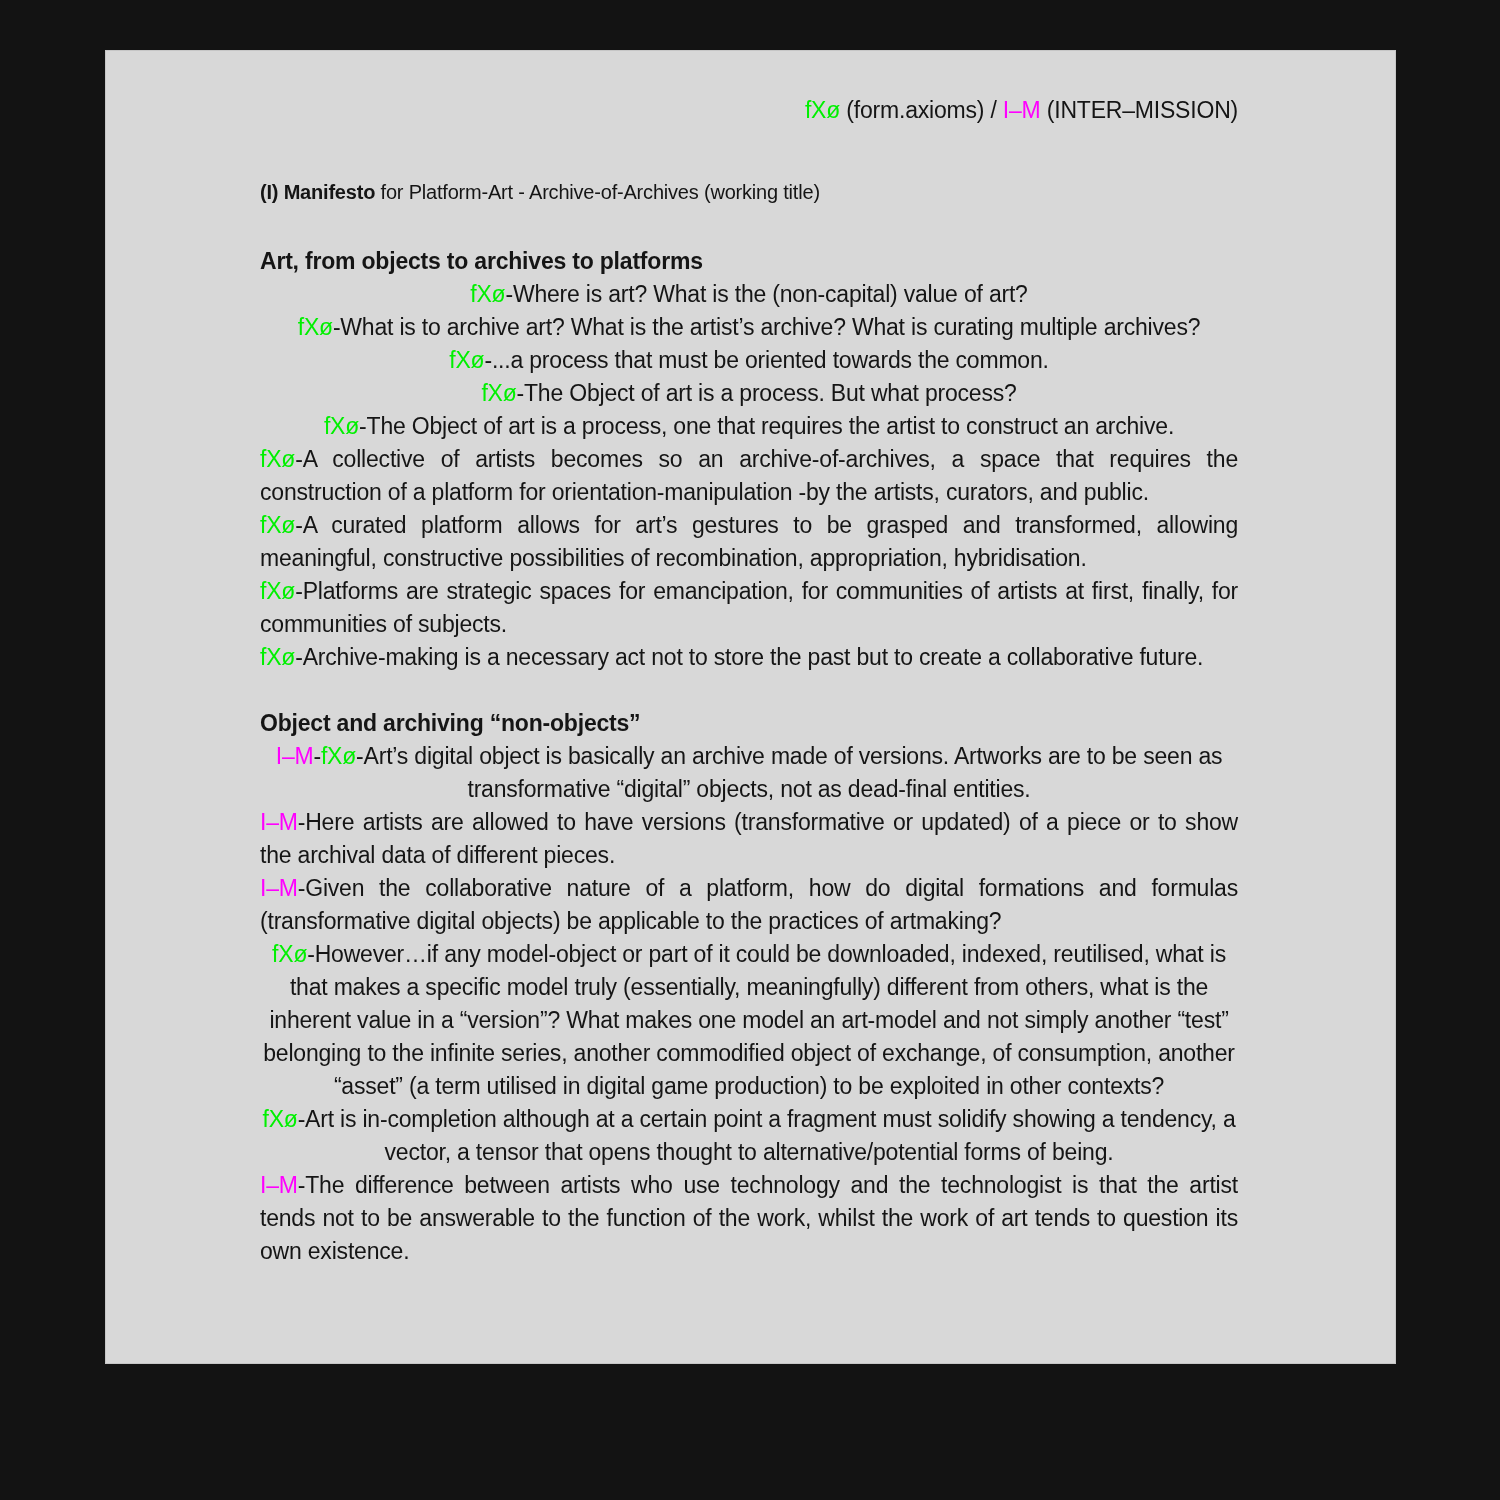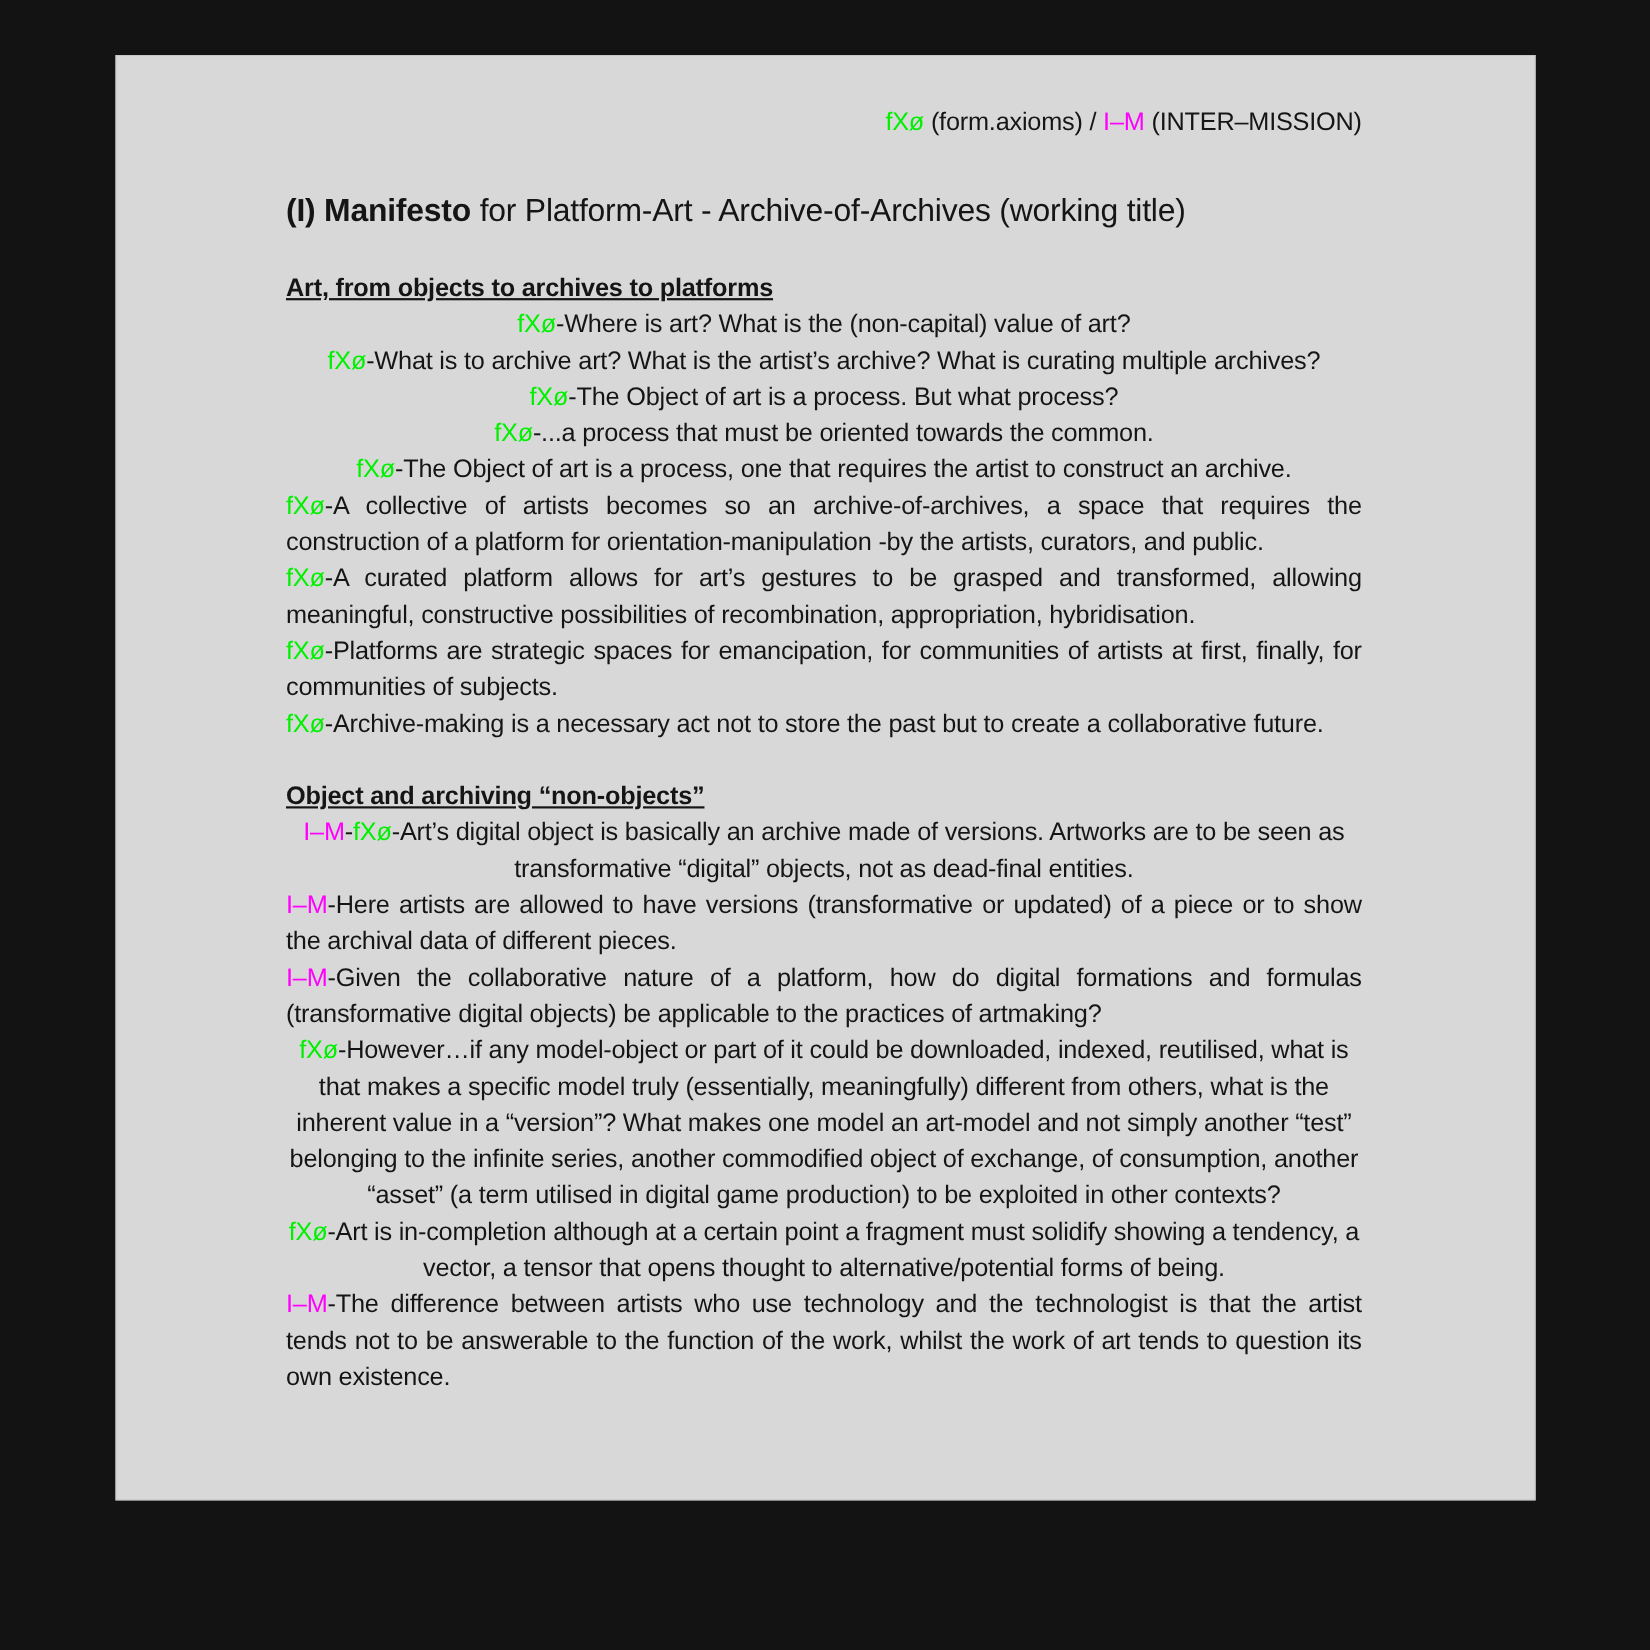--- a/index.html
+++ b/index.html
@@ -28,32 +28,31 @@
   }
   .doc-header{
     text-align:right;
     font-size:23px;
     line-height:30px;
     letter-spacing:-0.2px;
   }
   .doc-title{
     margin-top:47px;
     margin-bottom:8px;
-    font-size:29px;
+    font-size:20px;
     line-height:40px;
     font-weight:400;
     letter-spacing:-0.2px;
   }
   .section-heading{
     margin-top:33px;
     font-size:23px;
     line-height:33px;
     font-weight:700;
     letter-spacing:-0.2px;
-    text-decoration:underline;
   }
   .para{
     font-size:23px;
     line-height:33px;
     letter-spacing:-0.2px;
     text-align:center;
   }
   .para.justify{text-align:justify;}
   .c-green{color:var(--green);}
   .c-magenta{color:var(--magenta);}
@@ -62,22 +61,22 @@
 </head>
 <body>
 
 <div class="page">
   <div class="doc-header"><span class="c-green">fXø</span><span> (form.axioms) / </span><span class="c-magenta">I–M</span><span> (INTER–MISSION)</span></div>
   <h1 class="doc-title"><span class="bold">(I) Manifesto</span><span> for Platform-Art - Archive-of-Archives (working title)</span></h1>
   <div>
       <div class="section-heading">Art, from objects to archives to platforms</div>
       <div class="para"><span class="c-green">fXø</span><span>-Where is art? What is the (non-capital) value of art?</span></div>
       <div class="para"><span class="c-green">fXø</span><span>-What is to archive art? What is the artist’s archive? What is curating multiple archives?</span></div>
+      <div class="para"><span class="c-green">fXø</span><span>-...a process that must be oriented towards the common.</span></div>
       <div class="para"><span class="c-green">fXø</span><span>-The Object of art is a process. But what process?</span></div>
-      <div class="para"><span class="c-green">fXø</span><span>-...a process that must be oriented towards the common.</span></div>
       <div class="para"><span class="c-green">fXø</span><span>-The Object of art is a process, one that requires the artist to construct an archive.</span></div>
       <div class="para justify"><span class="c-green">fXø</span><span>-A collective of artists becomes so an archive-of-archives, a space that requires the construction of a platform for orientation-manipulation -by the artists, curators, and public.</span></div>
       <div class="para justify"><span class="c-green">fXø</span><span>-A curated platform allows for art’s gestures to be grasped and transformed, allowing meaningful, constructive possibilities of recombination, appropriation, hybridisation.</span></div>
       <div class="para justify"><span class="c-green">fXø</span><span>-Platforms are strategic spaces for emancipation, for communities of artists at first, finally, for communities of subjects.</span></div>
       <div class="para justify"><span class="c-green">fXø</span><span>-Archive-making is a necessary act not to store the past but to create a collaborative future.</span></div>
       <div class="section-heading">Object and archiving “non-objects”</div>
       <div class="para"><span class="c-magenta">I–M</span><span>-</span><span class="c-green">fXø</span><span>-Art’s digital object is basically an archive made of versions. Artworks are to be seen as transformative “digital” objects, not as dead-final entities.</span></div>
       <div class="para justify"><span class="c-magenta">I–M</span><span>-Here artists are allowed to have versions (transformative or updated) of a piece or to show the archival data of different pieces.</span></div>
       <div class="para justify"><span class="c-magenta">I–M</span><span>-Given the collaborative nature of a platform, how do digital formations and formulas (transformative digital objects) be applicable to the practices of artmaking?</span></div>
       <div class="para"><span class="c-green">fXø</span><span>-However…if any model-object or part of it could be downloaded, indexed, reutilised, what is that makes a specific model truly (essentially, meaningfully) different from others, what is the inherent value in a “version”? What makes one model an art-model and not simply another “test” belonging to the infinite series, another commodified object of exchange, of consumption, another “asset” (a term utilised in digital game production) to be exploited in other contexts?</span></div>

